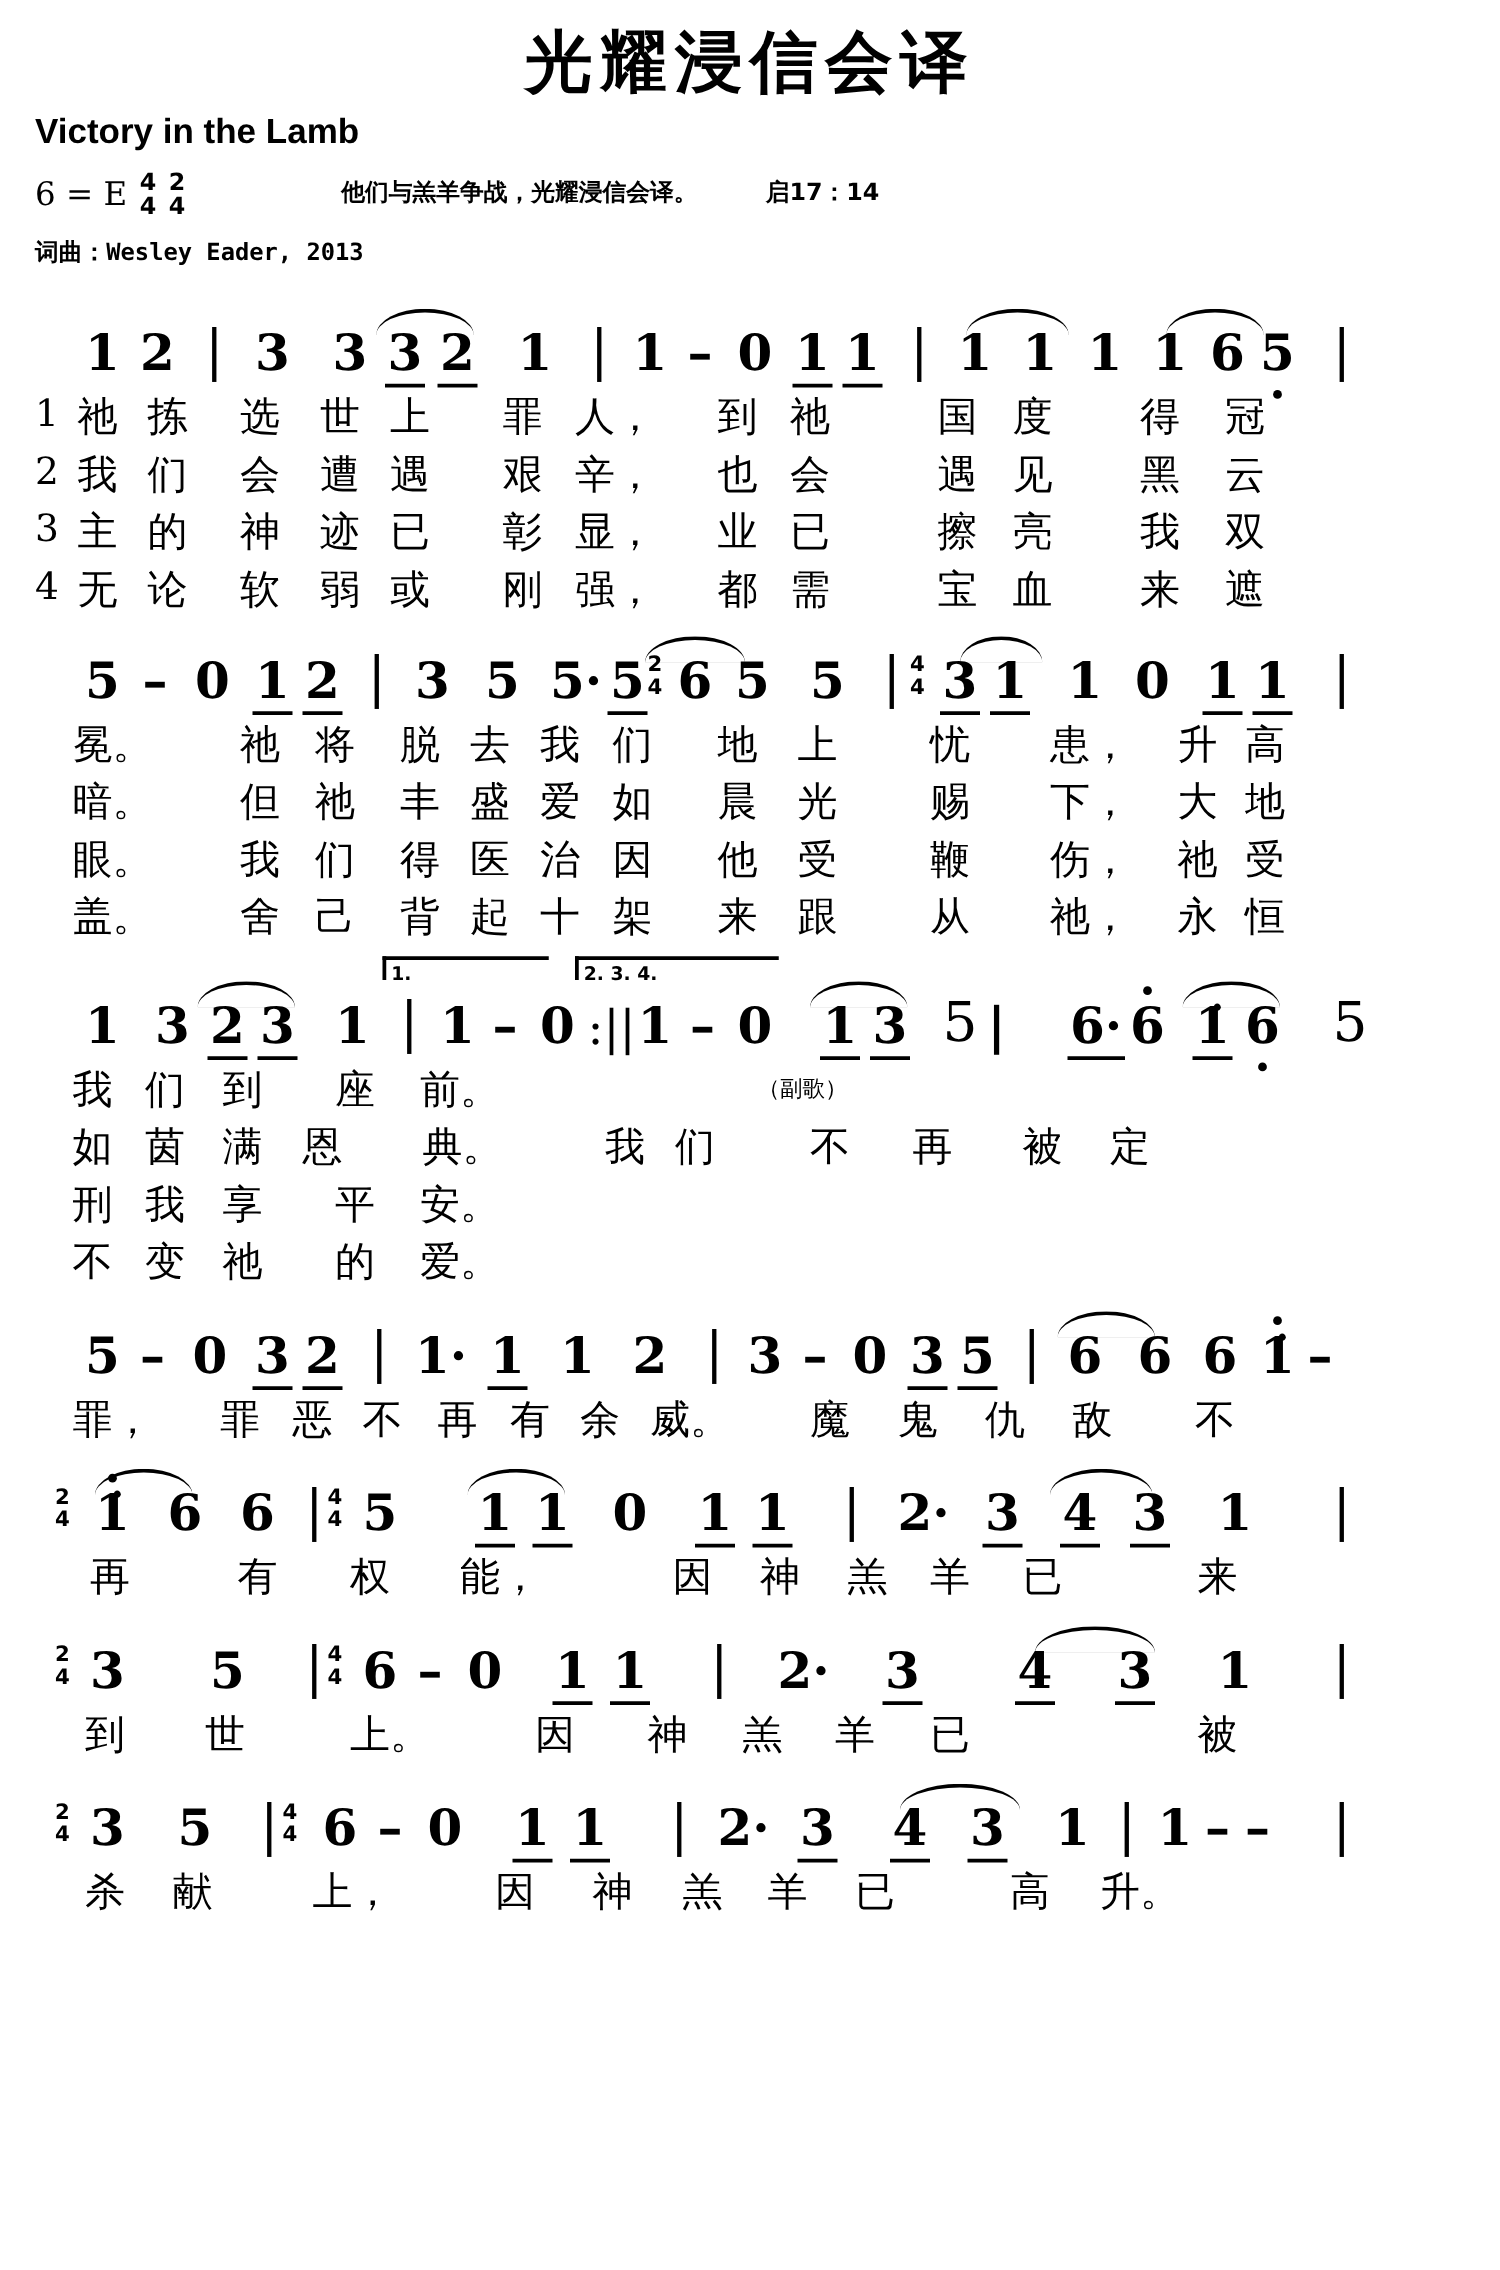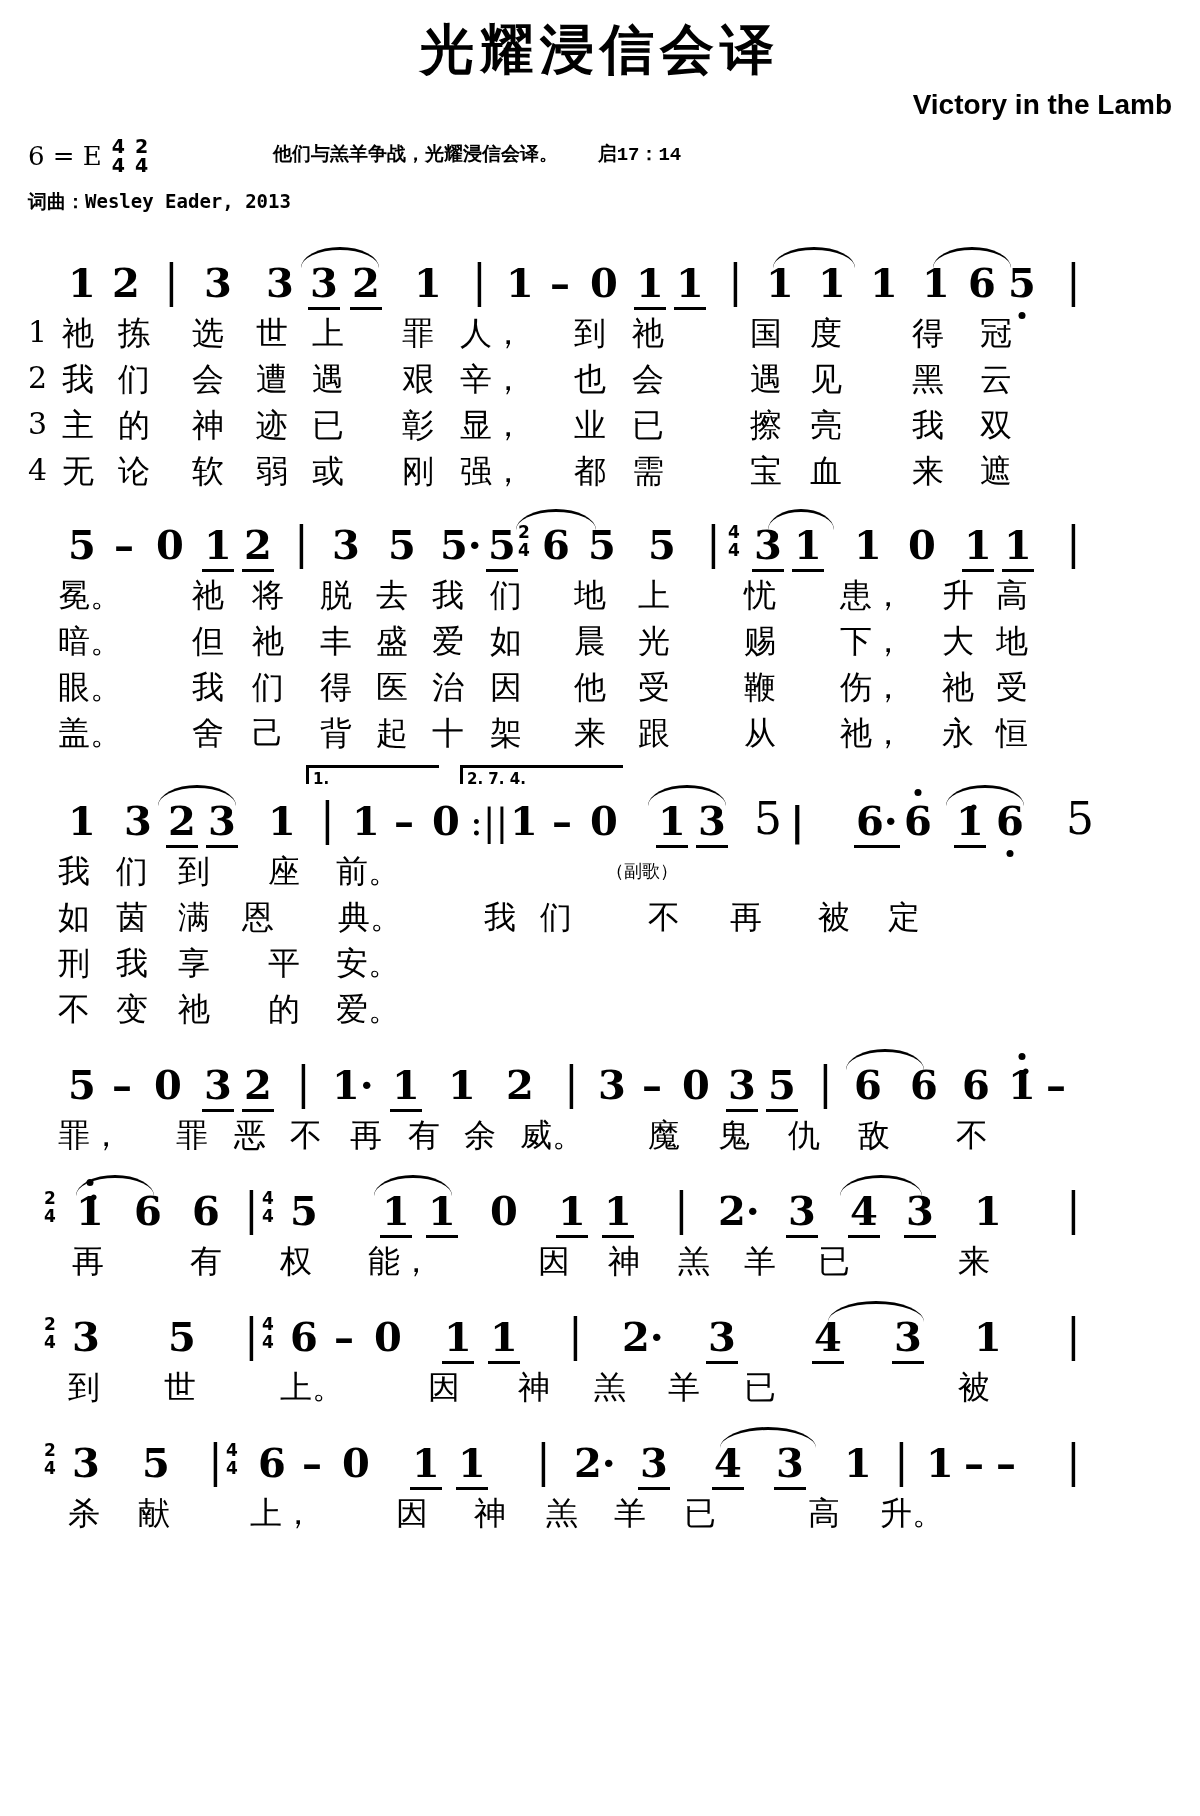--- a/index.html
+++ b/index.html
@@ -25,21 +25,21 @@
   
   .title-cn {
     text-align: center;
     font-size: 54px;
     font-weight: bold;
     letter-spacing: 6px;
     margin: 14px 0 2px 0;
     font-family: "DejaVu Sans", sans-serif;
   }
   .title-en {
-    text-align: right;
+    text-align: left;
     font-size: 28px;
     font-weight: 600;
     margin: 0 0 2px 0;
     font-family: "Liberation Sans", sans-serif;
   }
   .header-row {
     position: relative;
     height: 62px;
   }
   .keysig {
@@ -65,21 +65,21 @@
   .frac .den { display:block; }
   .scripture {
     position: absolute;
     left: 245px;
     top: 18px;
     font-size: 19px;
     font-weight: bold;
     font-family: "DejaVu Sans", sans-serif;
     letter-spacing: 0px;
   }
-  .scripture .ref { margin-left: 33px; font-family: Liberation Mono, monospace; }
+  .scripture .ref { margin-left: 48px; }
   .author {
     font-size: 19px;
     font-weight: bold;
     font-family: "DejaVu Sans Mono", monospace;
     margin: 4px 0 0 0;
     letter-spacing: 0px;
   }
 
   
   .system {
@@ -420,21 +420,21 @@
       <span class="ch" style="left:914px;">永</span>
       <span class="ch" style="left:968px;">恒</span>
     </div>
   </div>
 
   <div class="system" style="margin-top:30px;">
     <div class="ending" style="left:278px; top:-14px; width:130px;">
       <span class="lbl">1.</span>
     </div>
     <div class="ending" style="left:432px; top:-14px; width:160px;">
-      <span class="lbl">2. 7. 4.</span>
+      <span class="lbl">2. 3. 4.</span>
     </div>
 
     <div class="notes-line">
       <div class="slur" style="left:130px; top:6px; width:78px;"></div>
       <div class="slur" style="left:620px; top:6px; width:78px;"></div>
       <div class="slur" style="left:918px; top:6px; width:78px;"></div>
 
       <span class="tok num" style="left:40px;">1</span>
       <span class="tok num" style="left:96px;">3</span>
       <span class="tok num ul1" style="left:140px;">2</span>

